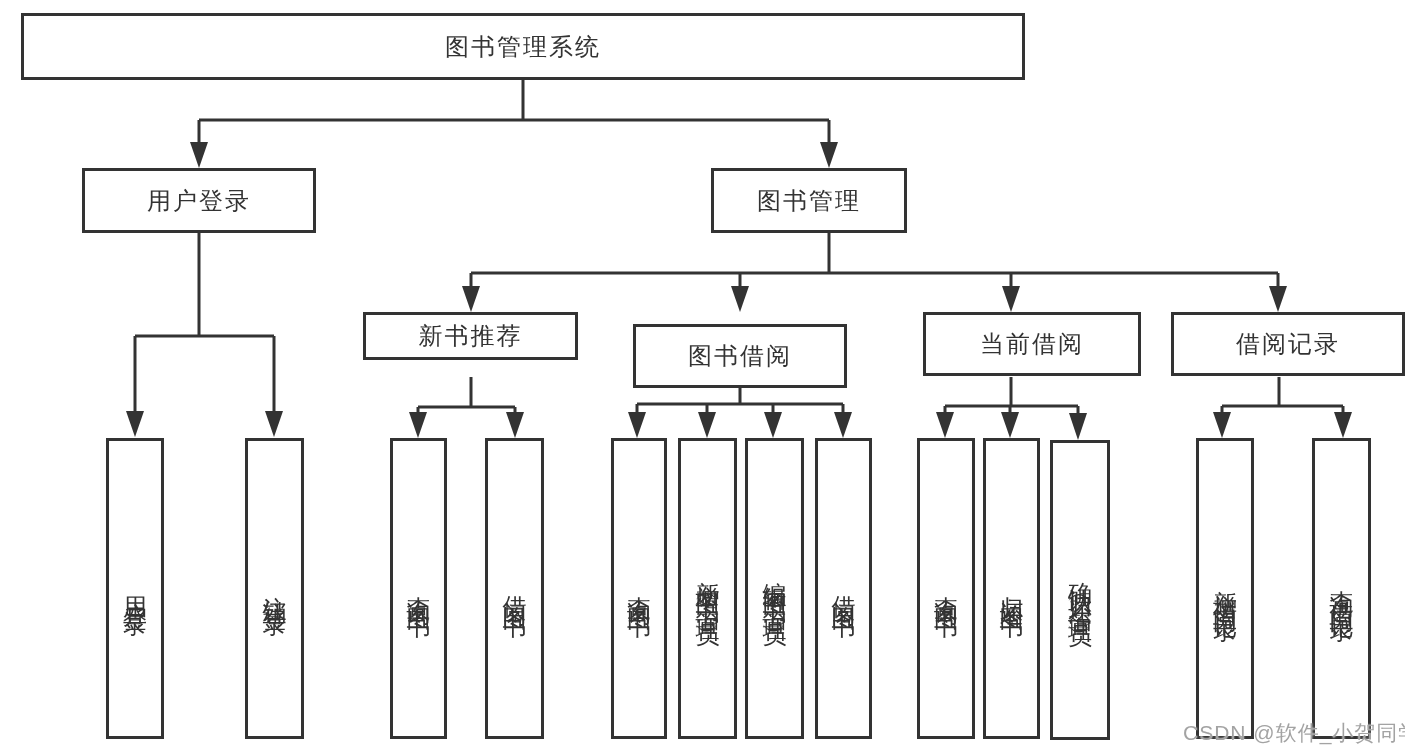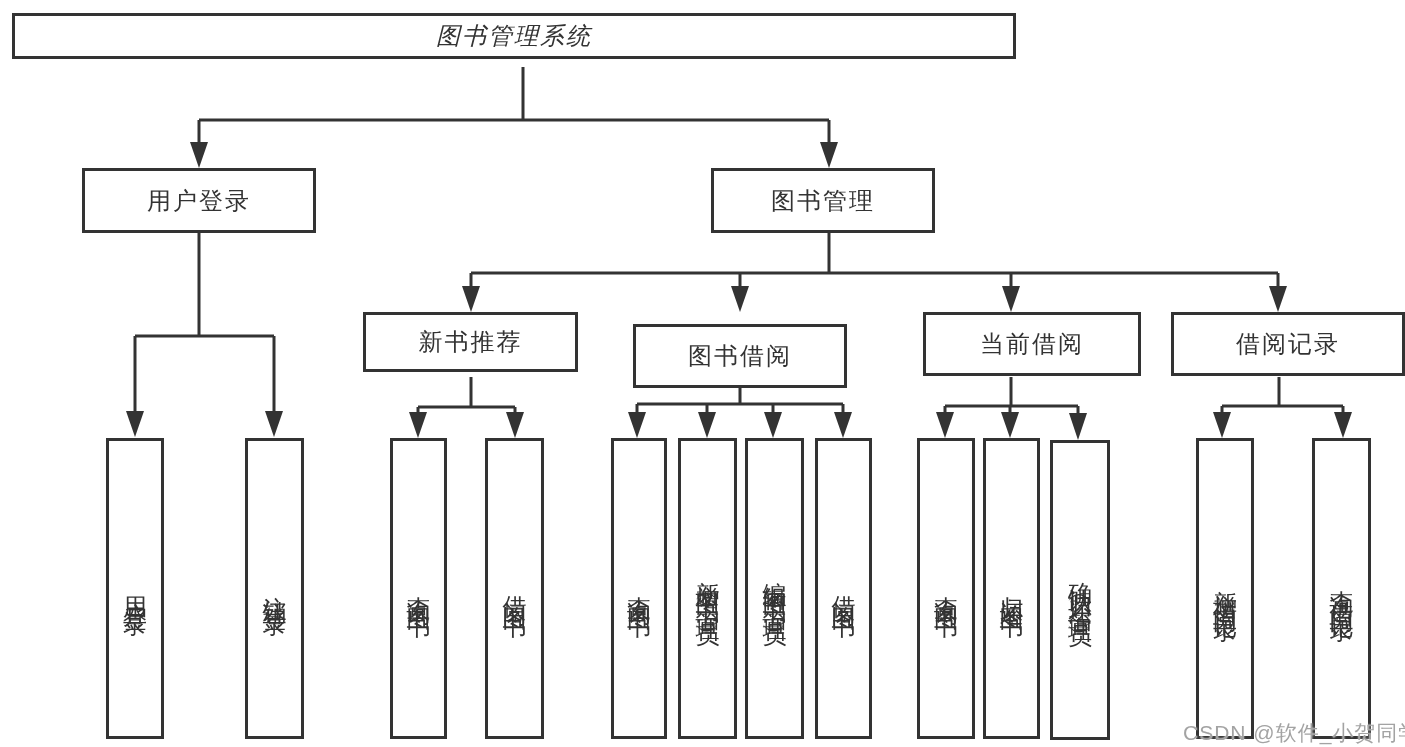--- a/index.html
+++ b/index.html
@@ -113,26 +113,26 @@
     <line x1="1078" y1="406" x2="1078" y2="424"></line>
       <polygon points="1069,413 1087,413 1078,440"></polygon>
 
     <path d="M1279,377 V406 M1222,406 H1343"></path>
     <line x1="1222" y1="406" x2="1222" y2="424"></line>
       <polygon points="1213,412 1231,412 1222,438"></polygon>
     <line x1="1343" y1="406" x2="1343" y2="424"></line>
       <polygon points="1334,412 1352,412 1343,438"></polygon>
   </svg>
 
-  <div class="box h-label" style="left:12px; top:13px; width:1004px; height:46px;font-style:italic;">图书管理系统</div>
+  <div class="box h-label" style="left:21px; top:13px; width:1004px; height:67px;">图书管理系统</div>
 
   <div class="box h-label" style="left:82px; top:168px; width:234px; height:65px;">用户登录</div>
-  <div class="box h-label" style="left:711px; top:168px; width:224px; height:65px;">图书管理</div>
+  <div class="box h-label" style="left:711px; top:168px; width:196px; height:65px;">图书管理</div>
 
-  <div class="box h-label" style="left:363px; top:312px; width:215px; height:60px;">新书推荐</div>
+  <div class="box h-label" style="left:363px; top:312px; width:215px; height:48px;">新书推荐</div>
   <div class="box h-label" style="left:633px; top:312px; width:214px; height:64px;margin-top:12px;">图书借阅</div>
   <div class="box h-label" style="left:902px; top:312px; width:218px; height:64px;margin-left:21px;">当前借阅</div>
   <div class="box h-label" style="left:1171px; top:312px; width:234px; height:64px;">借阅记录</div>
 
   <div class="box v-label" style="left:106px; top:438px; width:58px; height:301px;">用户登录</div>
   <div class="box v-label" style="left:245px; top:438px; width:59px; height:301px;">注销登录</div>
 
   <div class="box v-label" style="left:390px; top:438px; width:57px; height:301px;">查询图书</div>
   <div class="box v-label" style="left:485px; top:438px; width:59px; height:301px;">借阅图书</div>
 

